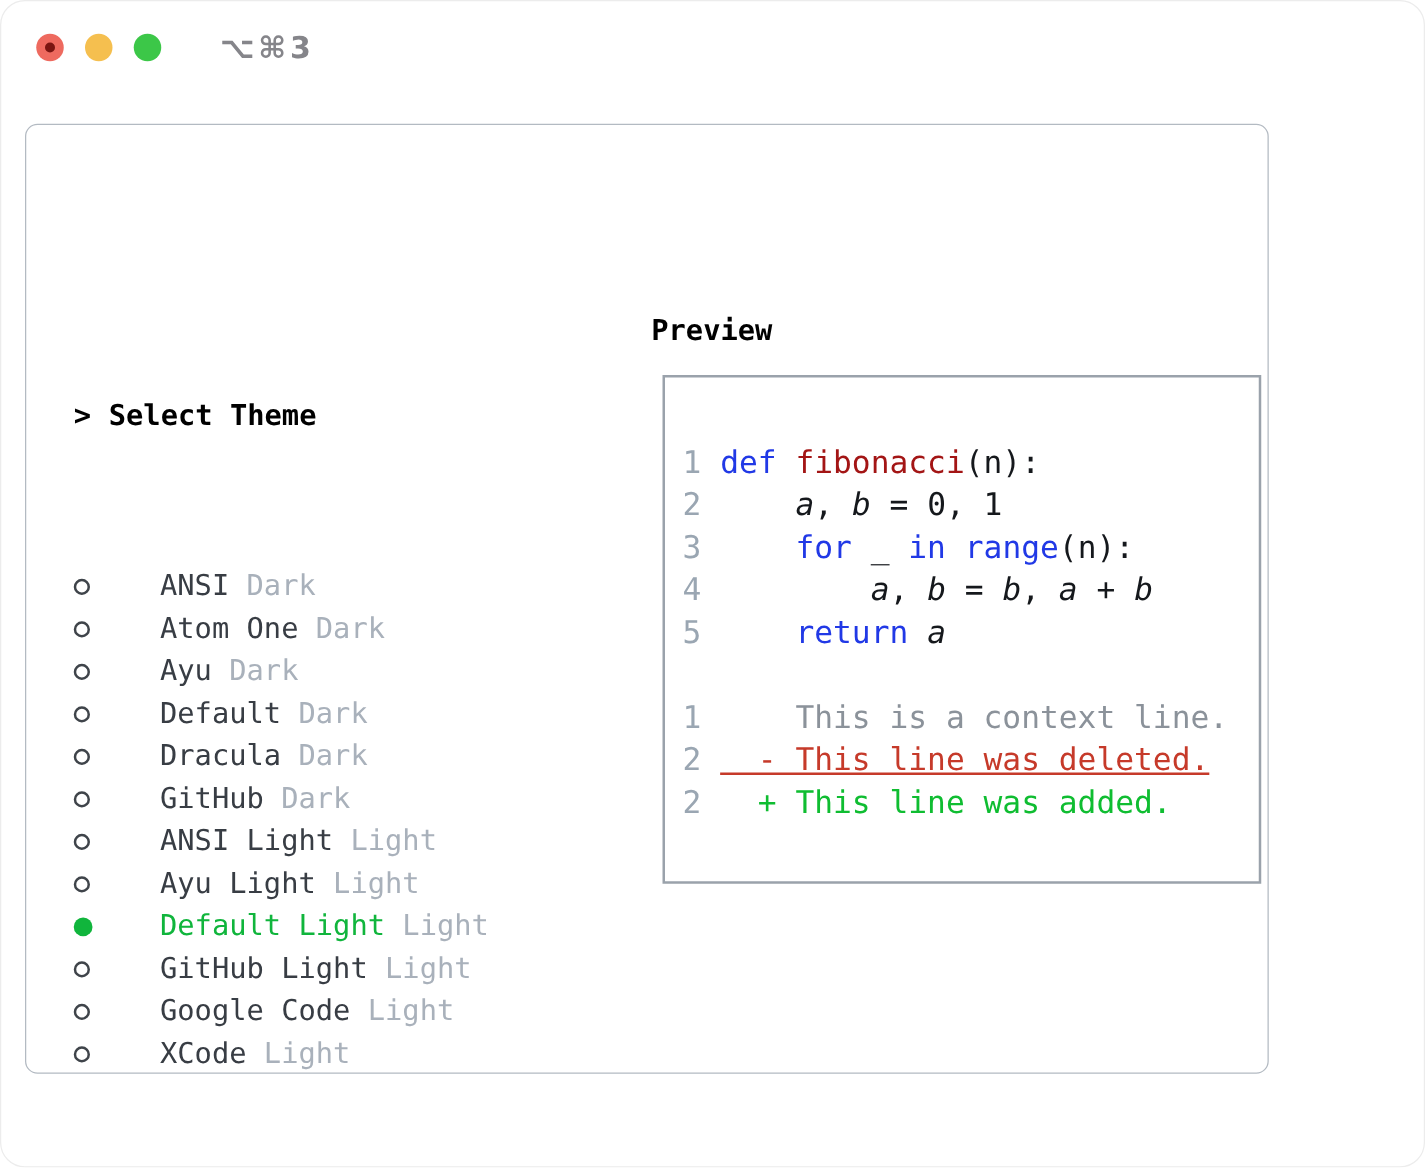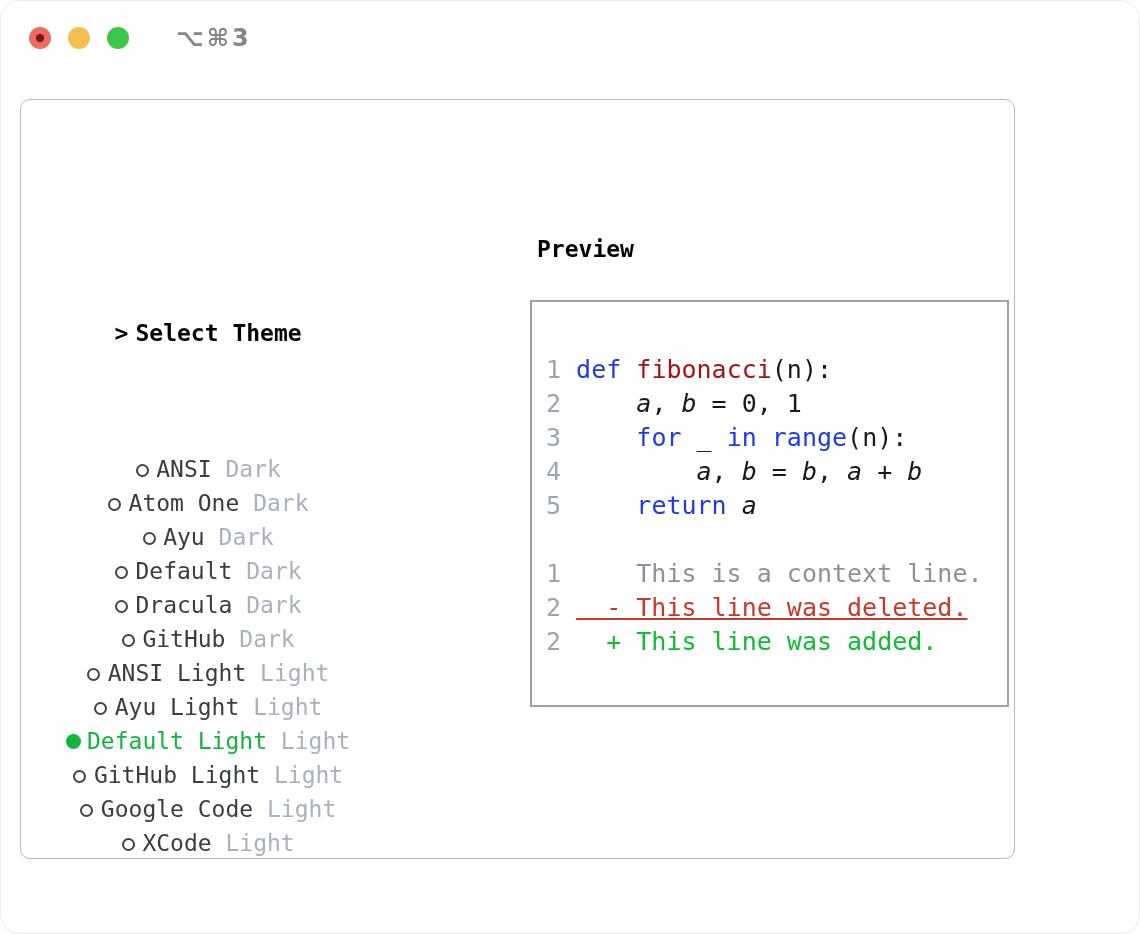--- a/index.html
+++ b/index.html
@@ -64,48 +64,48 @@
     border-radius: 10px;
     background: #ffffff;
   }
   
   .left-col {
     position: absolute; left: 38px; top: 148px;
     font-size: 23px; line-height: 34px;
     white-space: pre;
     color: var(--themeName);
   }
-  .row { height: 34px; text-align: center; }
+  .row { height: 34px; }
   .marker {
     display: inline-block; width: 28px;
     vertical-align: top;
   }
   .caret { font-weight: bold; color: #000000; }
   .header-text { font-weight: bold; color: #000000; }
   .radio {
     display: inline-block;
     width: 13px; height: 13px;
     border: 2px solid #3f444a;
     border-radius: 50%;
     margin-top: 9px;
   }
   .radio.filled {
     width: 15px; height: 15px;
     border: none;
     background: var(--accentGreen);
     margin-top: 10px;
   }
-  .tname { color: var(--themeName); }
+  .tname { color: var(--themeName); margin-left: 41px; }
   .row.selected .tname { color: var(--accentGreen); }
   .tvariant { color: var(--mutedText); }
   
   .preview-header {
-    position: absolute; left: 500px; top: 132px;
+    position: absolute; left: 500px; top: 148px;
     font-size: 23px; line-height: 34px;
-    font-weight: bold; color: #000000; margin-left: 16px;
+    font-weight: bold; color: #000000;
   }
   .preview-box {
     position: absolute; left: 509px; top: 200px;
     width: 479px; height: 407px;
     border: 2px solid var(--boxBorder);
     background: #ffffff;
     padding: 51px 0 13px 14px;
     overflow: hidden;
   }
   .code {

